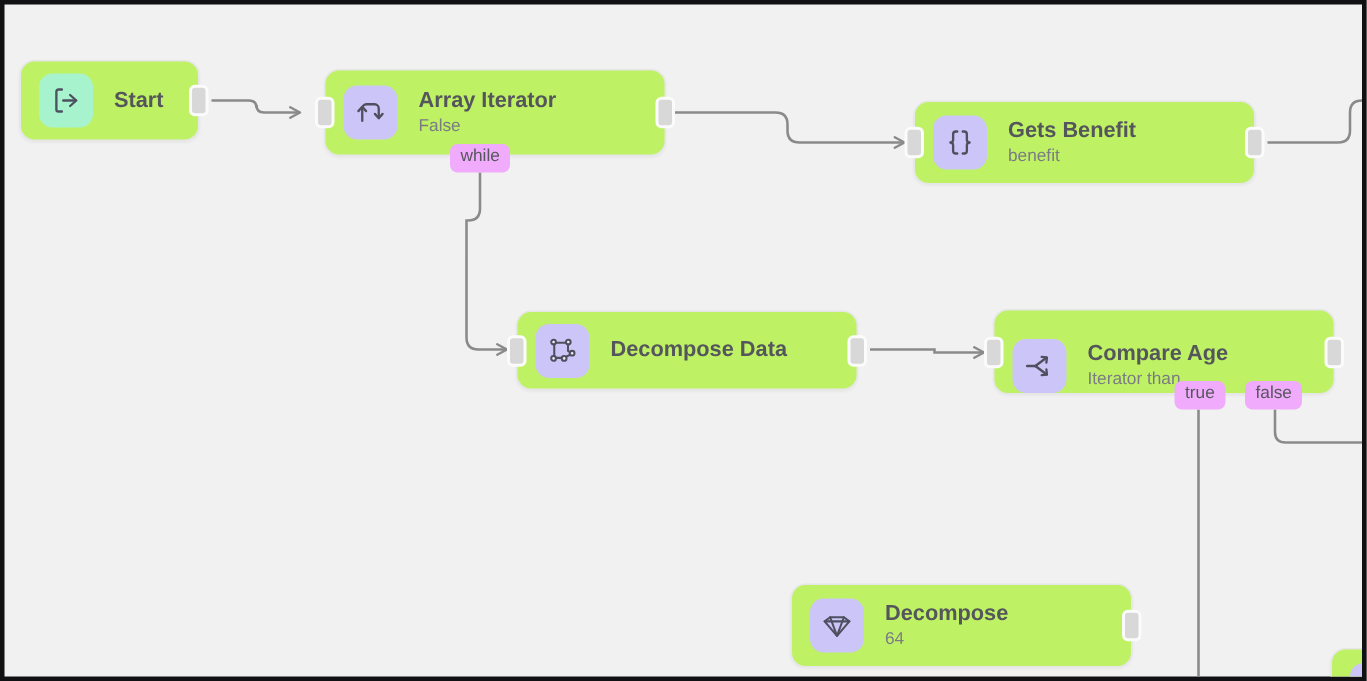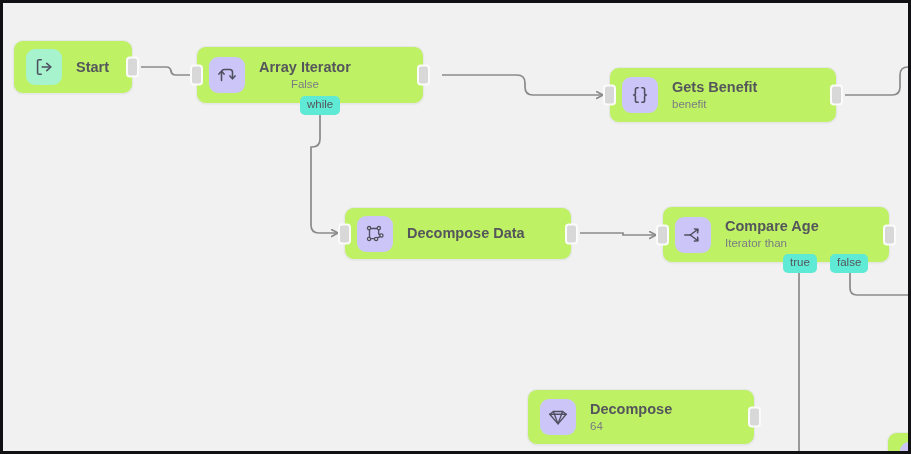--- a/index.html
+++ b/index.html
@@ -84,21 +84,21 @@
     background: #d8d8d8;
     border: 2px solid #fbfbfb;
     box-sizing: content-box;
   }
   .port.in  { left: -7px; top: 50%; transform: translateY(-50%); }
   .port.out { right: -7px; top: 50%; transform: translateY(-50%); }
 
   
   .edge-label {
     position: absolute;
-    background: #5eead4;
+    background: #f0abfc;
     color: #56565c;
     font-size: 11.5px;
     border-radius: 5px;
     padding: 3px 7px 4px 7px;
     line-height: 1;
     white-space: nowrap;
   }
 </style>
 </head>
 <body>
@@ -134,21 +134,21 @@
         <path d="M10 12 H19"></path>
         <path d="M15 8 L19.5 12 L15 16"></path>
       </svg>
     </div>
     <div class="node-text">
       <div class="node-title">Start</div>
     </div>
     <div class="port out"></div>
   </div>
 
-  <div class="node" style="left:193px; top:43px; width:228px; height:58px;text-align:center;">
+  <div class="node" style="left:213px; top:43px; width:228px; height:58px;">
     <div class="node-icon icon-purple">
       <svg width="22" height="22" viewBox="0 0 24 24" fill="none" stroke="#4e5060" stroke-width="1.7" stroke-linecap="round" stroke-linejoin="round">
         <path d="M6 18 V9 A3 3 0 0 1 9 6 H15 A3 3 0 0 1 18 9 V15"></path>
         <path d="M3.2 11 L6 7.8 L8.8 11"></path>
         <path d="M15.2 13 L18 16.2 L20.8 13"></path>
       </svg>
     </div>
     <div class="node-text">
       <div class="node-title">Array Iterator</div>
       <div class="node-sub">False</div>
@@ -183,21 +183,21 @@
       </svg>
     </div>
     <div class="node-text">
       <div class="node-title">Gets Benefit</div>
       <div class="node-sub">benefit</div>
     </div>
     <div class="port in"></div>
     <div class="port out"></div>
   </div>
 
-  <div class="node" style="left:659px; top:203px; width:228px; height:57px;">
+  <div class="node" style="left:659px; top:203px; width:228px; height:57px;align-items:flex-end;">
     <div class="node-icon icon-purple">
       <svg width="22" height="22" viewBox="0 0 24 24" fill="none" stroke="#4e5060" stroke-width="1.7" stroke-linecap="round" stroke-linejoin="round">
         <path d="M3 12 H9"></path>
         <path d="M9 12 L17 6"></path>
         <path d="M9 12 L17 18"></path>
         <path d="M13.6 5.4 L17.4 5.8 L17 9.6"></path>
         <path d="M13.6 18.6 L17.4 18.2 L17 14.4"></path>
       </svg>
     </div>
     <div class="node-text">

